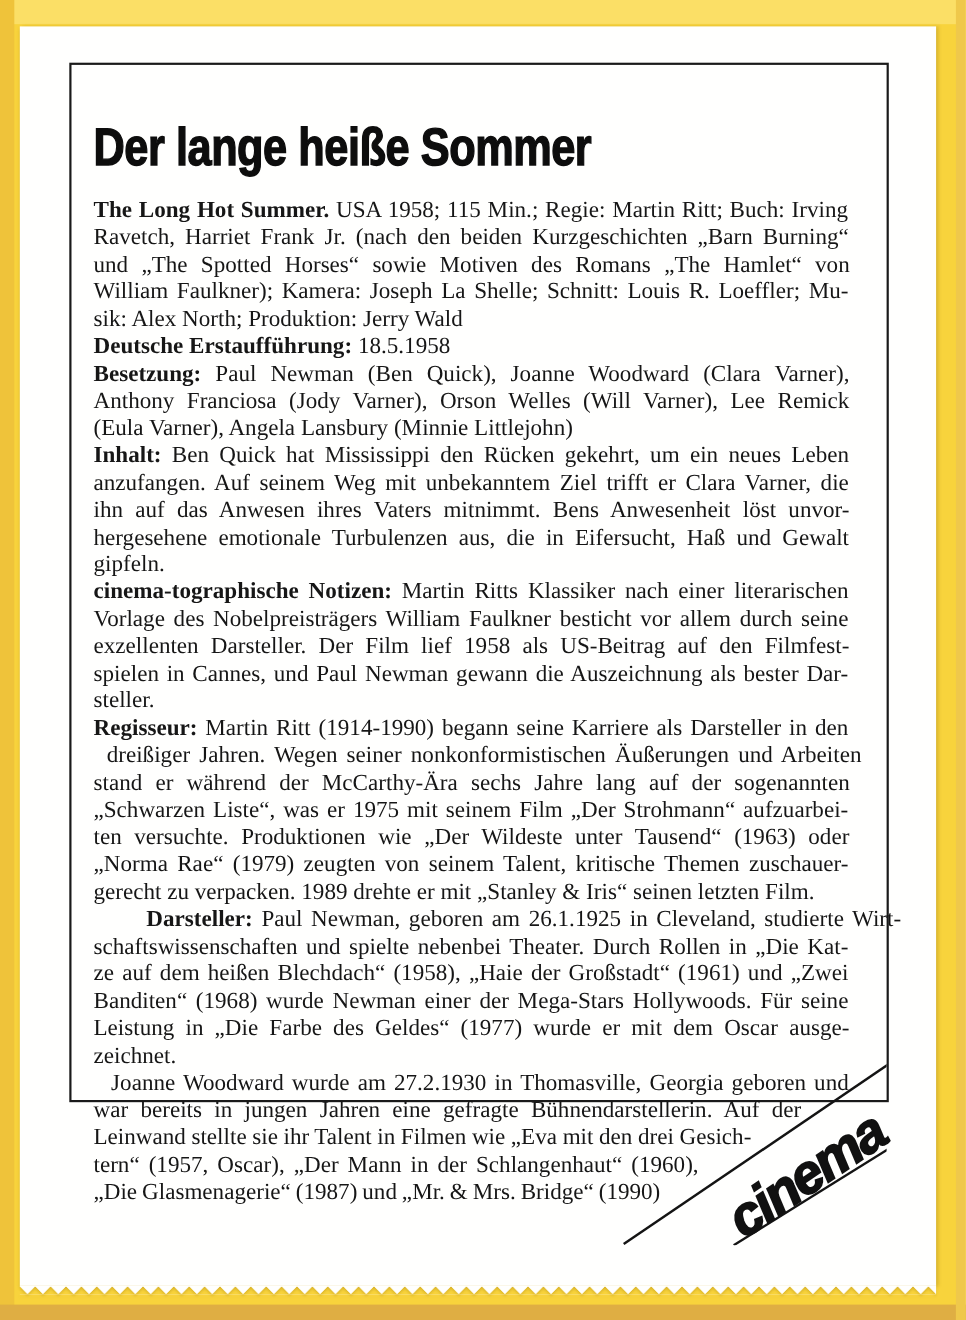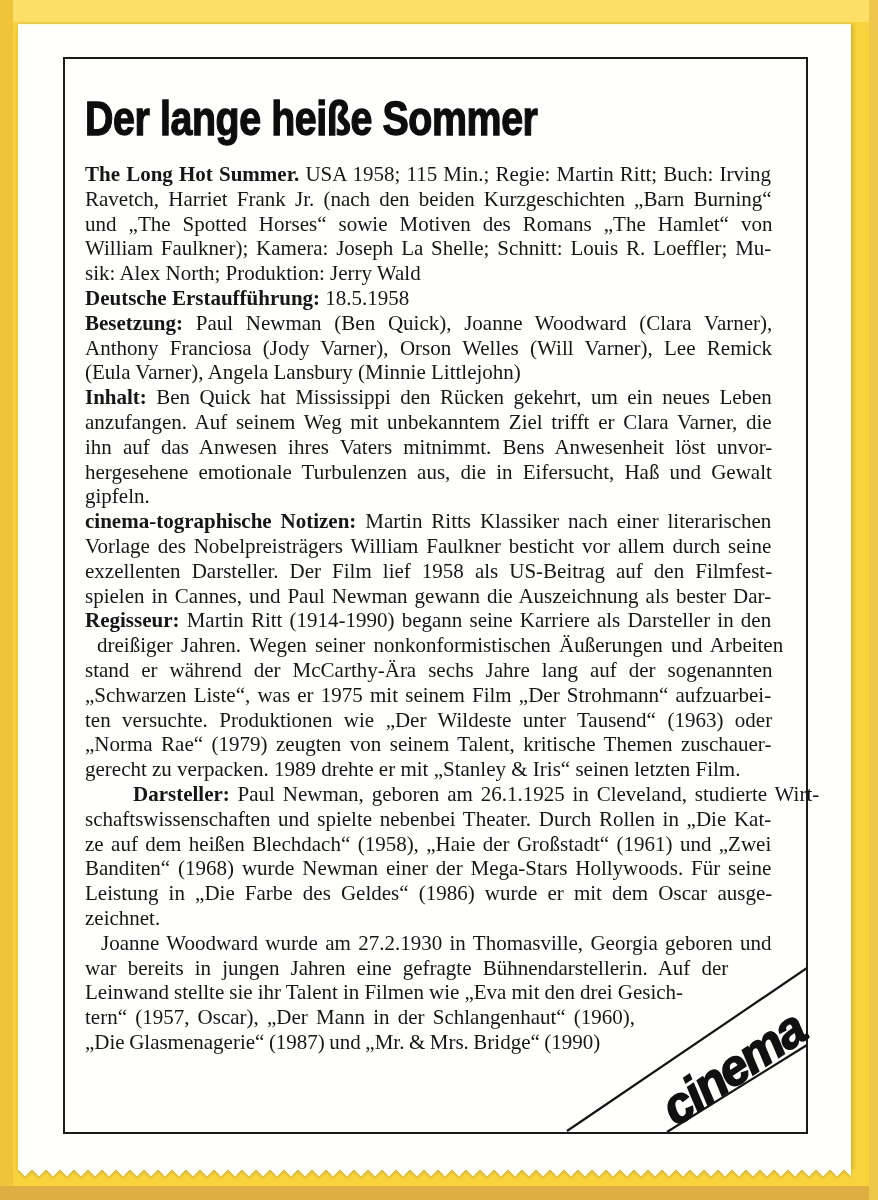--- a/index.html
+++ b/index.html
@@ -23,23 +23,23 @@
   }
   .teeth{
     position:absolute;left:18px;top:1169px;width:833px;height:8px;
     background:conic-gradient(from -41deg at 50% 100%, #FFFFFE 0 82deg, rgba(0,0,0,0) 82deg 360deg);
     background-size:14px 8px;background-repeat:repeat-x;
     filter:drop-shadow(0 2px 1px rgba(150,110,0,.25));
   }
 
   
   .frame{
-    position:absolute;left:45px;top:33px;width:745px;height:1077px;
+    position:absolute;left:45px;top:33px;width:745px;height:945px;
     box-sizing:border-box;border:2px solid #1A1A1A;
-    padding:36px 16px 0 20px;
+    padding:52px 16px 0 20px;
   }
 
   h1.title{
     margin:0 0 19px 0;
     font-family:"Liberation Sans", sans-serif;
     font-weight:bold;font-size:48px;line-height:48px;
     letter-spacing:-.5px;color:#0D0D0D;
     -webkit-text-stroke:1.3px #0D0D0D;
     transform:scaleX(.82);transform-origin:left bottom;
     white-space:nowrap;
@@ -103,36 +103,37 @@
           <div class="line"><span class="m" style="word-spacing: 3.4375px;">anzufangen. Auf seinem Weg mit unbekanntem Ziel trifft er Clara Varner, die</span></div>
           <div class="line"><span class="m" style="word-spacing: 5.87031px;">ihn auf das Anwesen ihres Vaters mitnimmt. Bens Anwesenheit löst unvor-</span></div>
           <div class="line"><span class="m" style="word-spacing: 4.88542px;">hergesehene emotionale Turbulenzen aus, die in Eifersucht, Haß und Gewalt</span></div>
           <div class="line last"><span class="m" style="word-spacing: 0px;">gipfeln.</span></div>
         </div>
         <div class="para">
           <div class="line"><span class="m" style="word-spacing: 3.65179px;"><b class="lead">cinema-tographische Notizen:</b> Martin Ritts Klassiker nach einer literarischen</span></div>
           <div class="line"><span class="m" style="word-spacing: 2.62847px;">Vorlage des Nobelpreisträgers William Faulkner besticht vor allem durch seine</span></div>
           <div class="line"><span class="m" style="word-spacing: 5.79531px;">exzellenten Darsteller. Der Film lief 1958 als US-Beitrag auf den Filmfest-</span></div>
           <div class="line"><span class="m" style="word-spacing: 1.7642px;">spielen in Cannes, und Paul Newman gewann die Auszeichnung als bester Dar-</span></div>
+          <div class="line last"><span class="m" style="word-spacing: 0px;">steller.</span></div>
         </div>
         <div class="para">
           <div class="line"><span class="m" style="word-spacing: 1.9px;"><b class="lead">Regisseur:</b> Martin Ritt (1914-1990) begann seine Karriere als Darsteller in den</span></div>
           <div class="line"><span class="m" style="word-spacing: 3.01786px; margin-left: 12px;">dreißiger Jahren. Wegen seiner nonkonformistischen Äußerungen und Arbeiten</span></div>
           <div class="line"><span class="m" style="word-spacing: 6.70312px;">stand er während der McCarthy-Ära sechs Jahre lang auf der sogenannten</span></div>
           <div class="line"><span class="m" style="word-spacing: 1.9625px;">„Schwarzen Liste“, was er 1975 mit seinem Film „Der Strohmann“ aufzuarbei-</span></div>
           <div class="line"><span class="m" style="word-spacing: 6.19444px;">ten versuchte. Produktionen wie „Der Wildeste unter Tausend“ (1963) oder</span></div>
           <div class="line"><span class="m" style="word-spacing: 3.22049px;">„Norma Rae“ (1979) zeugten von seinem Talent, kritische Themen zuschauer-</span></div>
           <div class="line last"><span class="m" style="word-spacing: 0px;">gerecht zu verpacken. 1989 drehte er mit „Stanley &amp; Iris“ seinen letzten Film.</span></div>
         </div>
         <div class="para">
           <div class="line"><span class="m" style="word-spacing: 2.58333px; margin-left: 48px;"><b class="lead">Darsteller:</b> Paul Newman, geboren am 26.1.1925 in Cleveland, studierte Wirt-</span></div>
           <div class="line"><span class="m" style="word-spacing: 2.42361px;">schaftswissenschaften und spielte nebenbei Theater. Durch Rollen in „Die Kat-</span></div>
           <div class="line"><span class="m" style="word-spacing: 2.17045px;">ze auf dem heißen Blechdach“ (1958), „Haie der Großstadt“ (1961) und „Zwei</span></div>
           <div class="line"><span class="m" style="word-spacing: 2.64062px;">Banditen“ (1968) wurde Newman einer der Mega-Stars Hollywoods. Für seine</span></div>
-          <div class="line"><span class="m" style="word-spacing: 4.88281px;">Leistung in „Die Farbe des Geldes“ (1986) wurde er mit dem Oscar ausge-</span></div>
+          <div class="line"><span class="m" style="word-spacing: 4.88281px;">Leistung in „Die Farbe des Geldes“ (1977) wurde er mit dem Oscar ausge-</span></div>
           <div class="line last"><span class="m" style="word-spacing: 0px;">zeichnet.</span></div>
         </div>
         <div class="para indent-first">
           <div class="line"><span class="m" style="word-spacing: 2.11806px;">Joanne Woodward wurde am 27.2.1930 in Thomasville, Georgia geboren und</span></div>
           <div class="line"><span class="m" style="word-spacing: 5.91146px;">war bereits in jungen Jahren eine gefragte Bühnendarstellerin. Auf der</span></div>
           <div class="line"><span class="m" style="word-spacing: -0.16276px;">Leinwand stellte sie ihr Talent in Filmen wie „Eva mit den drei Gesich-</span></div>
           <div class="line"><span class="m" style="word-spacing: 2.94336px;">tern“ (1957, Oscar), „Der Mann in der Schlangenhaut“ (1960),</span></div>
           <div class="line"><span class="m" style="word-spacing: -0.761719px; margin-top: 24px;">„Die Glasmenagerie“ (1987) und „Mr. &amp; Mrs. Bridge“ (1990)</span></div>
         </div>
       </div>

